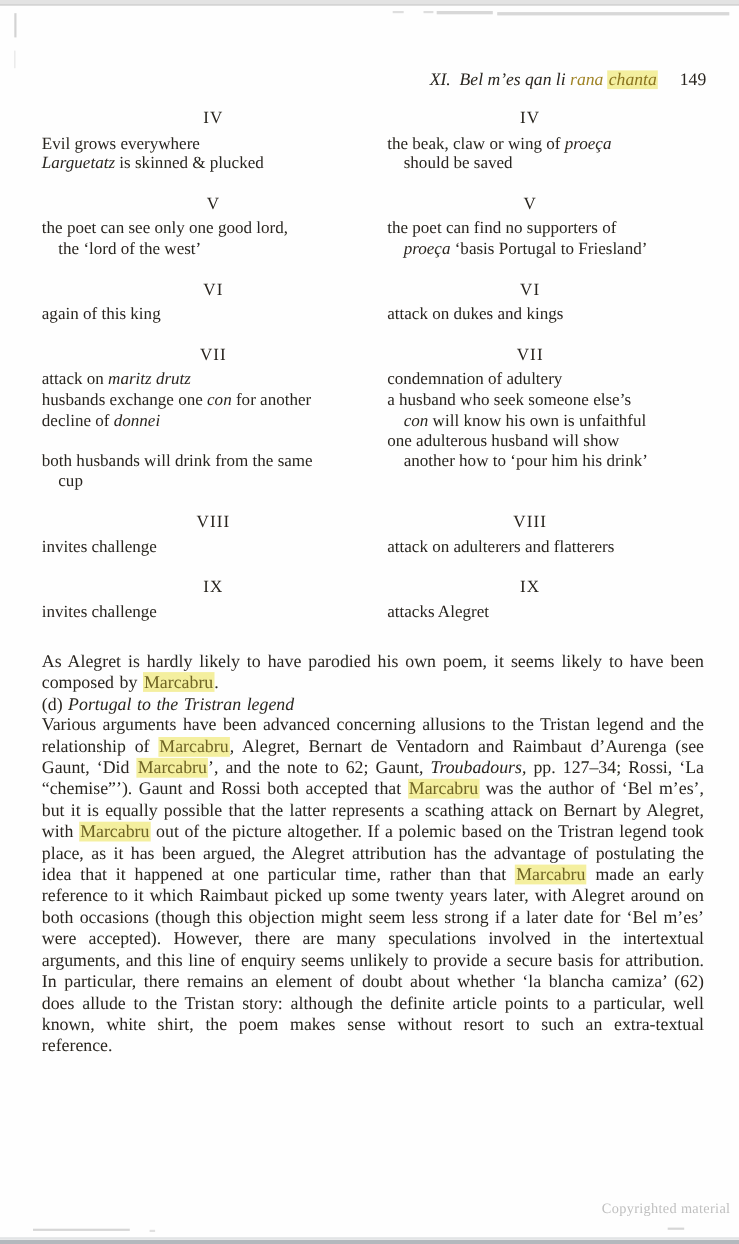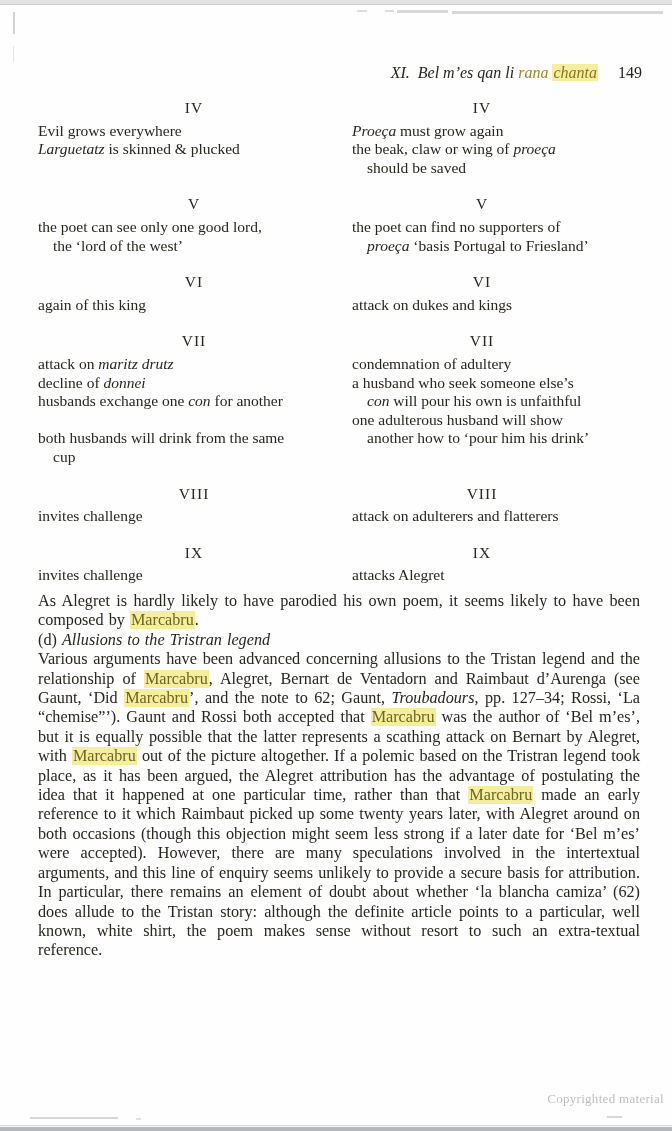--- a/index.html
+++ b/index.html
@@ -67,21 +67,20 @@
 
   <div class="stanza-table" id="stanza-table">
       <div class="stanza">
         <div class="cell left">
           <div class="numeral">IV</div>
           <div class="line"><span class="s-n">Evil grows everywhere</span></div>
           <div class="line"><span class="s-i">Larguetatz</span><span class="s-n"> is skinned &amp; plucked</span></div>
         </div>
         <div class="cell right">
           <div class="numeral">IV</div>
-          <div class="line"><span class="s-i">Proeça</span><span class="s-n"> must grow again</span></div>
           <div class="line"><span class="s-n">the beak, claw or wing of </span><span class="s-i">proeça</span></div>
           <div class="line ind"><span class="s-n">should be saved</span></div>
         </div>
       </div>
       <div class="stanza">
         <div class="cell left">
           <div class="numeral">V</div>
           <div class="line"><span class="s-n">the poet can see only one good lord,</span></div>
           <div class="line ind"><span class="s-n">the ‘lord of the west’</span></div>
         </div>
@@ -98,31 +97,31 @@
         </div>
         <div class="cell right">
           <div class="numeral">VI</div>
           <div class="line"><span class="s-n">attack on dukes and kings</span></div>
         </div>
       </div>
       <div class="stanza">
         <div class="cell left">
           <div class="numeral">VII</div>
           <div class="line"><span class="s-n">attack on </span><span class="s-i">maritz drutz</span></div>
+          <div class="line"><span class="s-n">husbands exchange one </span><span class="s-i">con</span><span class="s-n"> for another</span></div>
           <div class="line"><span class="s-n">decline of </span><span class="s-i">donnei</span></div>
-          <div class="line"><span class="s-n">husbands exchange one </span><span class="s-i">con</span><span class="s-n"> for another</span></div>
           <div class="line"><span class="s-n">&nbsp;</span></div>
           <div class="line"><span class="s-n">both husbands will drink from the same</span></div>
           <div class="line ind"><span class="s-n">cup</span></div>
         </div>
         <div class="cell right">
           <div class="numeral">VII</div>
           <div class="line"><span class="s-n">condemnation of adultery</span></div>
           <div class="line"><span class="s-n">a husband who seek someone else’s</span></div>
-          <div class="line ind"><span class="s-i">con</span><span class="s-n"> will pour his own is unfaithful</span></div>
+          <div class="line ind"><span class="s-i">con</span><span class="s-n"> will know his own is unfaithful</span></div>
           <div class="line"><span class="s-n">one adulterous husband will show</span></div>
           <div class="line ind"><span class="s-n">another how to ‘pour him his drink’</span></div>
         </div>
       </div>
       <div class="stanza">
         <div class="cell left">
           <div class="numeral">VIII</div>
           <div class="line"><span class="s-n">invites challenge</span></div>
         </div>
         <div class="cell right">
@@ -137,19 +136,19 @@
         </div>
         <div class="cell right">
           <div class="numeral">IX</div>
           <div class="line"><span class="s-n">attacks Alegret</span></div>
         </div>
       </div>
     </div>
 
   <div class="prose">
     <p><span class="s-n">As Alegret is hardly likely to have parodied his own poem, it seems likely to have been composed by </span><span class="s-hl">Marcabru</span><span class="s-n">.</span></p>
-    <p class="section-heading"><span class="s-n">(d) </span><span class="s-i">Allusions to the Tristran legend</span></p>
+    <p class="section-heading"><span class="s-n">(d) </span><span class="s-i">Portugal to the Tristran legend</span></p>
     <p><span class="s-n">Various arguments have been advanced concerning allusions to the Tristan legend and the relationship of </span><span class="s-hl">Marcabru</span><span class="s-n">, Alegret, Bernart de Ventadorn and Raimbaut d’Aurenga (see Gaunt, ‘Did </span><span class="s-hl">Marcabru</span><span class="s-n">’, and the note to 62; Gaunt, </span><span class="s-i">Troubadours</span><span class="s-n">, pp. 127–34; Rossi, ‘La “chemise”’). Gaunt and Rossi both accepted that </span><span class="s-hl">Marcabru</span><span class="s-n"> was the author of ‘Bel m’es’, but it is equally possible that the latter represents a scathing attack on Bernart by Alegret, with </span><span class="s-hl">Marcabru</span><span class="s-n"> out of the picture altogether. If a polemic based on the Tristran legend took place, as it has been argued, the Alegret attribution has the advantage of postulating the idea that it happened at one particular time, rather than that </span><span class="s-hl">Marcabru</span><span class="s-n"> made an early reference to it which Raimbaut picked up some twenty years later, with Alegret around on both occasions (though this objection might seem less strong if a later date for ‘Bel m’es’ were accepted). However, there are many speculations involved in the intertextual arguments, and this line of enquiry seems unlikely to provide a secure basis for attribution. In particular, there remains an element of doubt about whether ‘la blancha camiza’ (62) does allude to the Tristan story: although the definite article points to a particular, well known, white shirt, the poem makes sense without resort to such an extra-textual reference.</span></p>
   </div>
 
   <div class="watermark">Copyrighted material</div>
 
 </div>
 
 </body></html>

